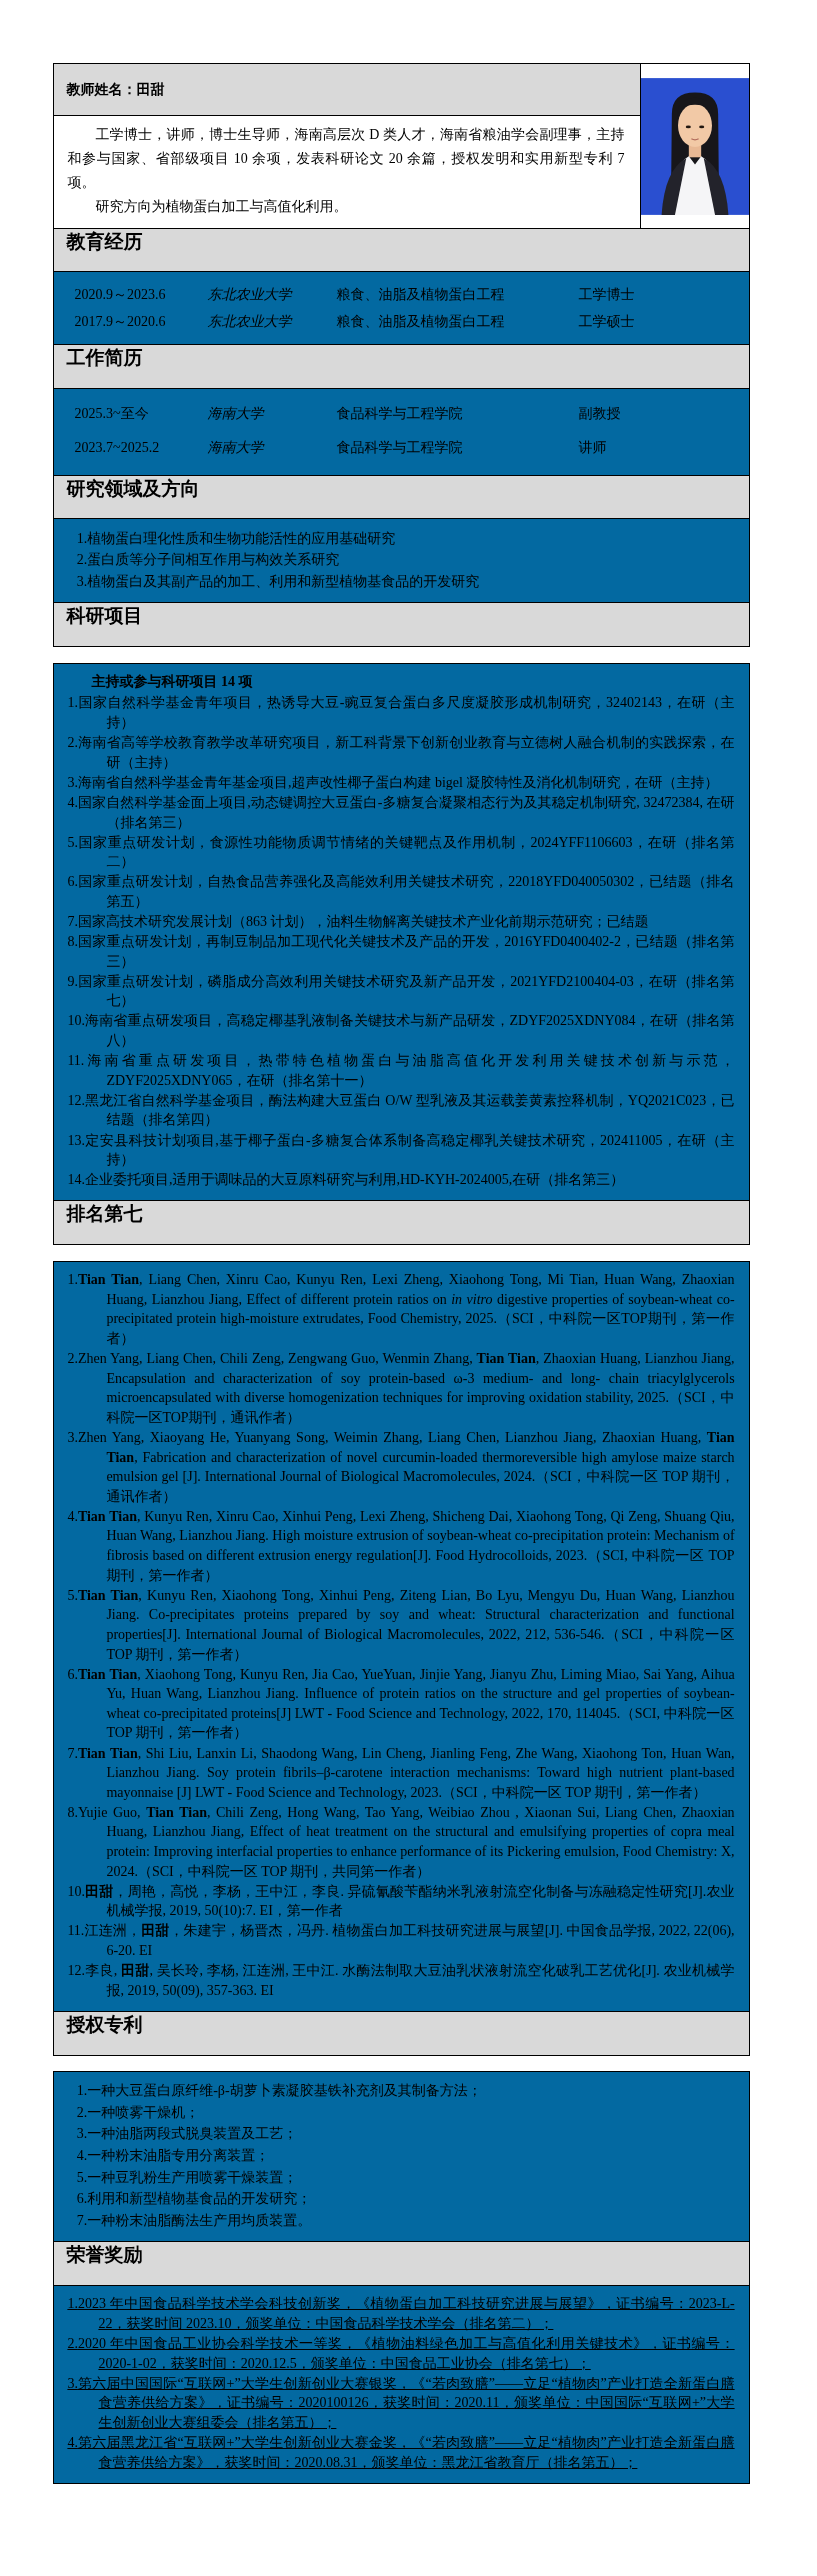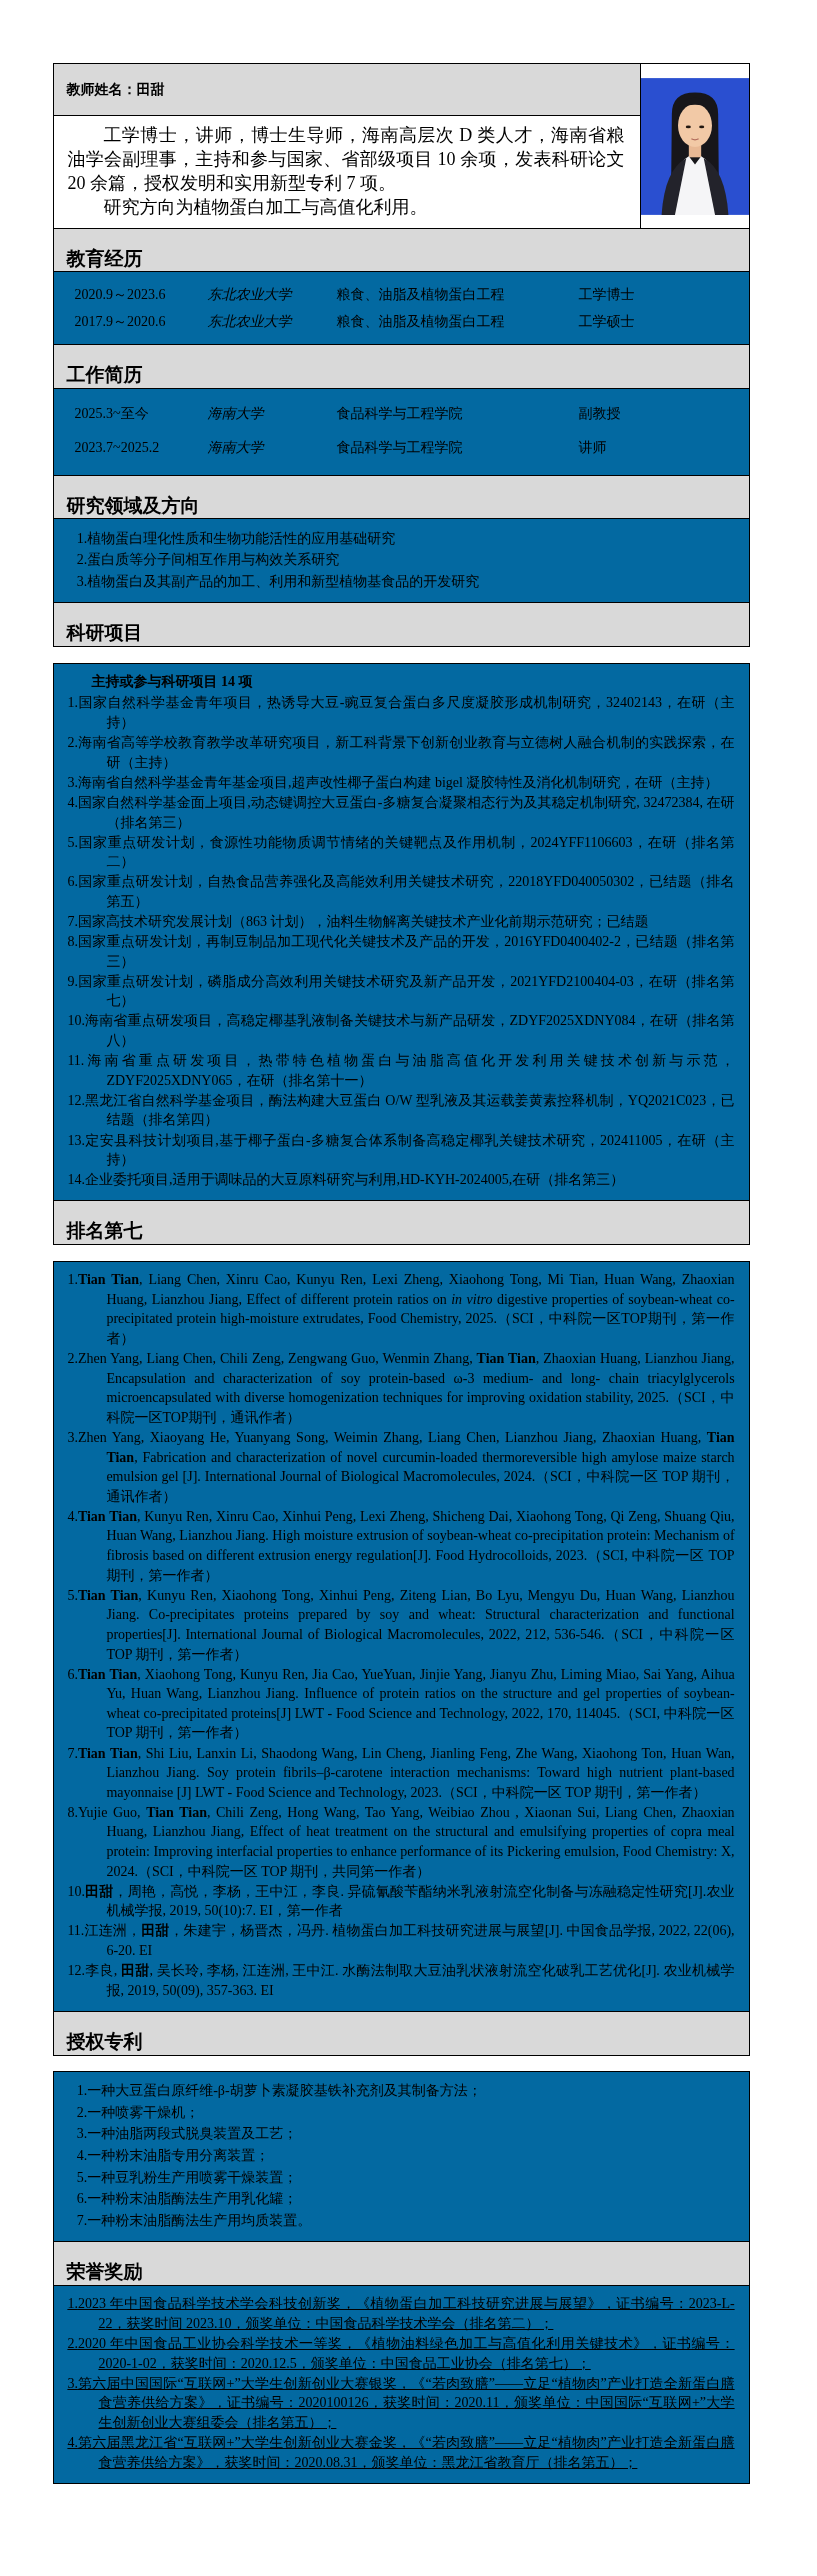--- a/index.html
+++ b/index.html
@@ -8,40 +8,40 @@
     width: 817px; min-height: 3394px;
     font-family: "Liberation Serif", "DejaVu Serif", serif;
     color: #000;
   }
   .page { width: 697px; margin-left: 53px; padding-top: 63px; }
 
   
   .band {
     border: 1.5px solid #000; margin-top: -1.5px;
     background: #d9d9d9; height: 45px;
-    display: flex; align-items: flex-end; padding: 0 12.4px;
+    display: flex; align-items: flex-start; padding: 0 12.4px;
     font-size: 19px; font-weight: bold;
   }
   .box {
     border: 1.5px solid #000; margin-top: -1.5px;
     background: #0369a1; padding: 8.2px 14.4px 10.3px 13.4px;
     font-size: 14px; line-height: 19.6px; text-align: justify;
   }
   .gap { height: 15.5px; background: #fff; }
   .gap + .box { margin-top: 0; }
 
   
   .top { display: flex; border: 1.5px solid #000; }
   .top-left { flex: 1 1 auto; border-right: 1.5px solid #000; display: flex; flex-direction: column; }
   .name-row {
     height: 52px; background: #d9d9d9; border-bottom: 1.5px solid #000;
     display: flex; align-items: center; padding: 0 12.4px;
     font-size: 14px; font-weight: bold;
   }
-  .intro-row { background: #fff; padding: 7.2px 15.5px 9.3px 13.4px; font-size: 18px; line-height: 24px; text-align: justify; }
+  .intro-row { background: #fff; padding: 7.2px 15.5px 9.3px 13.4px; font-size: 14px; line-height: 24px; text-align: justify; }
   .intro-row p { text-indent: 2em; }
   .photo-cell { width: 137px; background: #fff; display: flex; align-items: center; justify-content: center; }
 
   
   .edu-row, .work-row { display: flex; padding-left: 7.2px; }
   .edu-row { line-height: 27px; }
   .work-row { line-height: 19.6px; padding: 7.2px 0 7.2px 7.2px; }
   .edu-row .c1, .work-row .c1 { flex: 0 0 133px; }
   .edu-row .c2, .work-row .c2 { flex: 0 0 129px; font-style: italic; }
   .edu-row .c3, .work-row .c3 { flex: 0 0 242px; }
@@ -294,21 +294,21 @@
 
       <div class="simple-item">
         <span class="num">4.</span><span>一种粉末油脂专用分离装置；</span>
       </div>
 
       <div class="simple-item">
         <span class="num">5.</span><span>一种豆乳粉生产用喷雾干燥装置；</span>
       </div>
 
       <div class="simple-item">
-        <span class="num">6.</span><span>一种粉末油脂酶法生产用乳化罐；</span>
+        <span class="num">6.</span><span>利用和新型植物基食品的开发研究；</span>
       </div>
 
       <div class="simple-item">
         <span class="num">7.</span><span>一种粉末油脂酶法生产用均质装置。</span>
       </div>
     </div>
 
   <div class="band">
     <span>荣誉奖励</span>
   </div>

